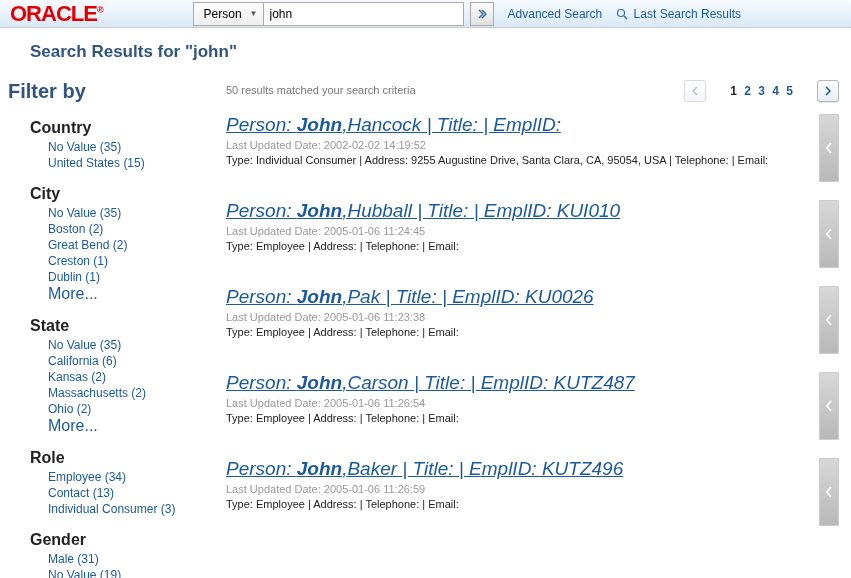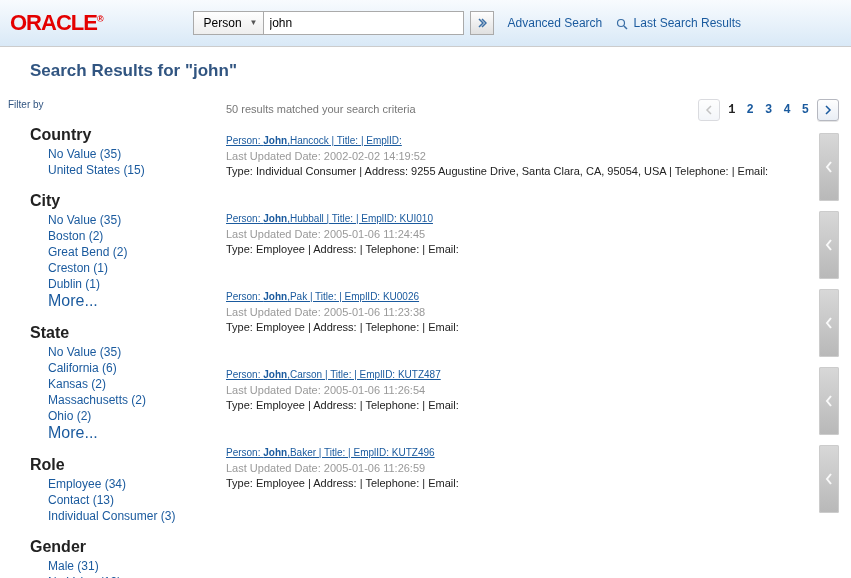--- a/index.html
+++ b/index.html
@@ -1,44 +1,44 @@
 <!DOCTYPE html>
 <html><head>
   <meta charset="utf-8">
   <style>
     * { box-sizing: border-box; margin: 0; padding: 0; }
     body { font-family: Arial, Helvetica, sans-serif; font-size: 12px; color: #333; background: #fff; width: 851px; }
-    .header-bar { background: linear-gradient(to bottom, #f8fbfe, #d9e9f7); height: 47px; display: flex; align-items: center; padding: 0 10px; border-bottom: 1px solid #ccc; }
+    .header-bar { background: linear-gradient(to bottom, #f8fbfe, #d9e9f7); height: 28px; display: flex; align-items: center; padding: 0 10px; border-bottom: 1px solid #ccc; }
     .logo { color: #e40000; font-weight: bold; font-size: 22px; letter-spacing: -1px; font-family: Arial, sans-serif; margin-right: 90px; }
     .logo-r { font-size: 9px; vertical-align: super; }
     .search-select { border: 1px solid #aaa; background: linear-gradient(to bottom, #fefefe, #eee); height: 24px; font-size: 12px; padding: 2px 20px 2px 10px; appearance: none; position: relative; }
     .select-wrap { position: relative; display: inline-block; }
     .select-wrap::after { content: "▼"; font-size: 8px; position: absolute; right: 6px; top: 7px; pointer-events: none; color: #555; }
     .search-input { border: 1px solid #aaa; border-left: none; height: 24px; width: 200px; padding: 2px 6px; font-size: 12px; }
     .search-go { border: 1px solid #aaa; background: linear-gradient(to bottom, #fefefe, #e0e0e0); height: 24px; width: 24px; margin-left: 6px; font-size: 11px; color: #3a6ea5; cursor: pointer; display: inline-flex; align-items: center; justify-content: center; }
     .hdr-link { color: #1a5a9e; font-size: 12px; text-decoration: none; margin-left: 14px; cursor: pointer; }
     .hdr-link svg { vertical-align: middle; margin-right: 2px; }
     .main { display: flex; padding: 0; }
     .results-header { color: #315581; font-size: 17px; font-weight: bold; padding: 14px 0 10px 30px; }
     .sidebar { width: 210px; padding: 8px 4px 0 8px; }
-    .filter-title { color: #315581; font-size: 10px; font-weight: normal; margin-bottom: 16px; }
+    .filter-title { color: #315581; font-size: 20px; font-weight: bold; margin-bottom: 16px; }
     .facet-group { margin: 10px 0 14px 22px; }
     .facet-label { font-weight: bold; color: #222; font-size: 16px; margin-bottom: 2px; }
     .facet-item { color: #1a5a9e; font-size: 12px; padding: 1px 0 1px 18px; cursor: pointer; display: block; }
     .facet-more { color: #1a5a9e; padding: 1px 0 1px 18px; cursor: pointer; font-size: 16px; }
     .content { flex: 1; padding: 8px 12px 0 12px; position: relative; }
     .summary-row { display: flex; align-items: flex-start; justify-content: space-between; }
     .summary { color: #777; font-size: 11px; padding: 4px 0 18px 4px; }
-    .pager { display: flex; align-items: center; gap: 6px; font-family: Liberation Mono, monospace; }
+    .pager { display: flex; align-items: center; gap: 22px; }
     .pager-btn { width: 22px; height: 22px; border: 1px solid #b6b8c0; border-radius: 3px; background: linear-gradient(to bottom, #fefefe, #e9eef5); display: inline-flex; align-items: center; justify-content: center; cursor: pointer; box-shadow: 0 1px 0 rgba(0,0,0,.1);}
     .pager-btn.disabled { opacity: .5; cursor: default; box-shadow: none; }
     .pager-num { color: #1a5a9e; font-size: 12px; font-weight: bold; padding: 0 2px; cursor: pointer; }
     .pager-num.current { color: #222; }
     .result-item { position: relative; padding: 0 30px 34px 4px; }
-    .result-title { color: #1a5a9e; font-size: 10px; text-decoration: underline; cursor: pointer; }
+    .result-title { color: #1a5a9e; font-size: 19px; text-decoration: underline; cursor: pointer; font-style: italic; }
     .result-title .bold { font-weight: bold; }
     .result-date { color: #999; font-size: 11px; padding: 3px 0; }
     .result-meta { color: #222; font-size: 11px; font-weight: normal; white-space: nowrap; overflow: hidden; }
     .side-handle { position: absolute; right: 0; top: 0; width: 20px; height: 68px; background: linear-gradient(to bottom, #d8d8d8, #b8b8b8); border-radius: 2px; display: flex; align-items: center; justify-content: center; cursor: pointer; box-shadow: inset 0 0 0 1px #ccc; }
     .side-handle svg { opacity: .9; }
   </style>
 </head>
 <body>
 
 <div class="header-bar">

